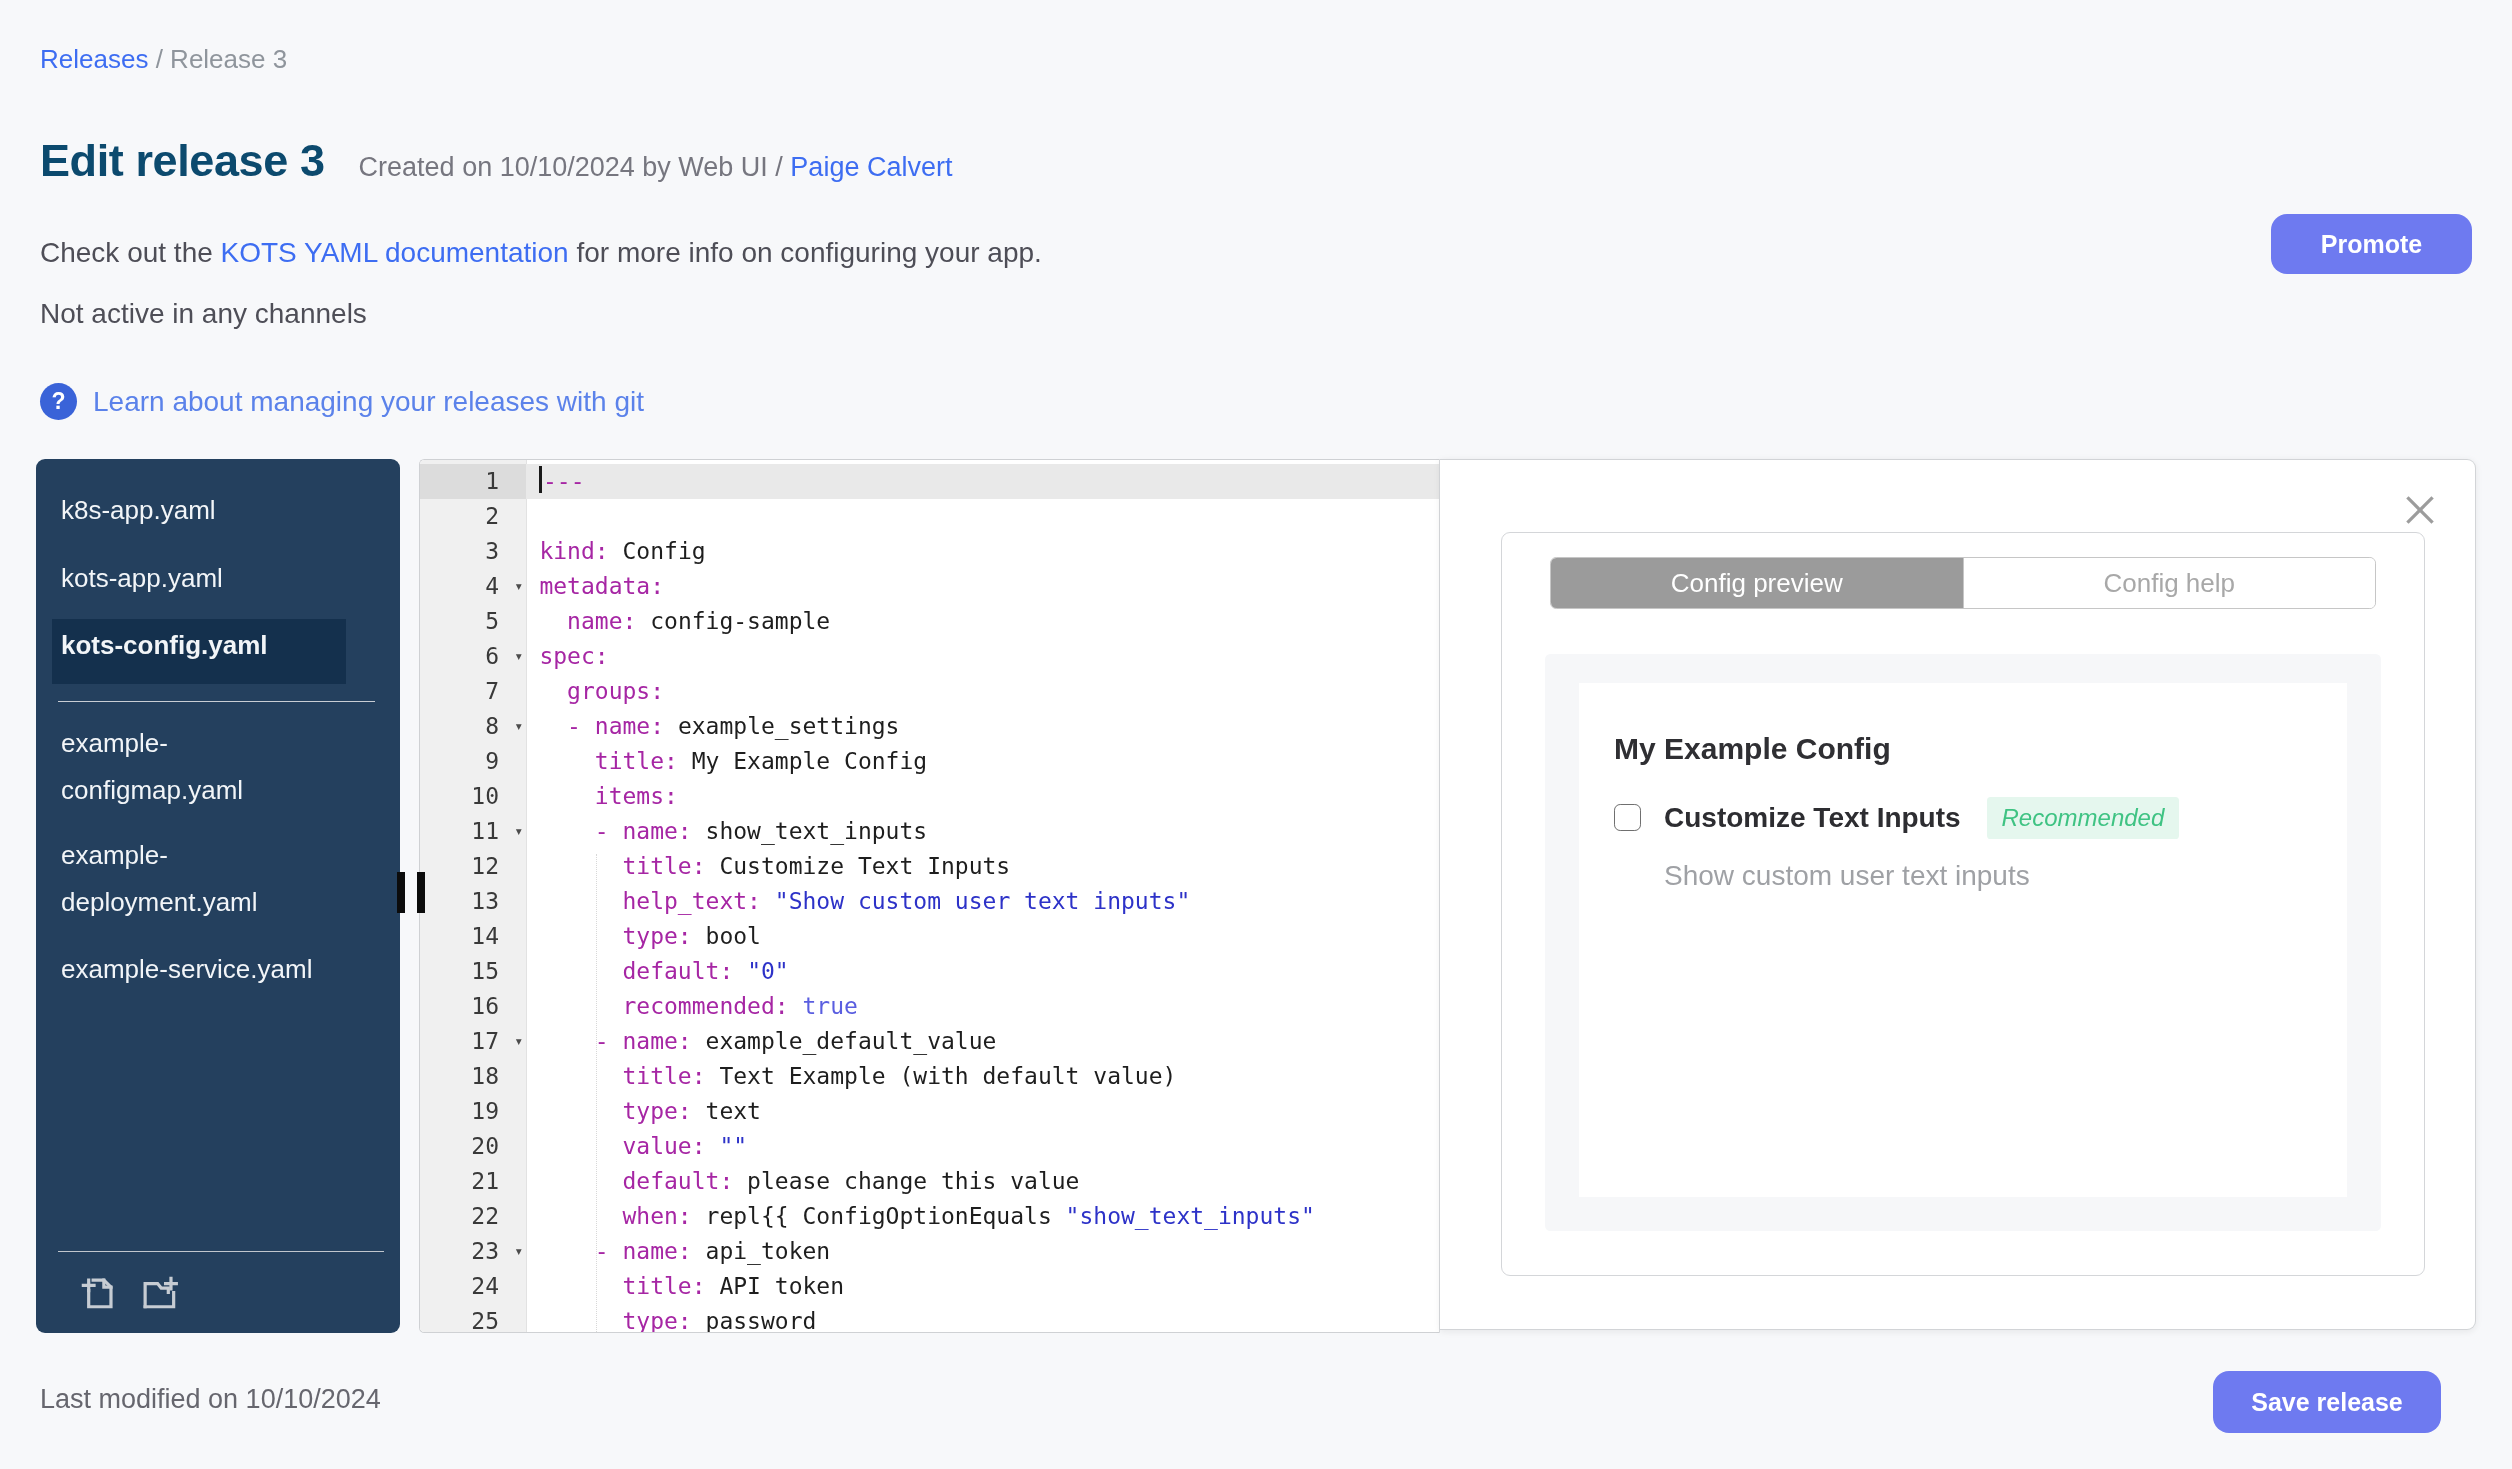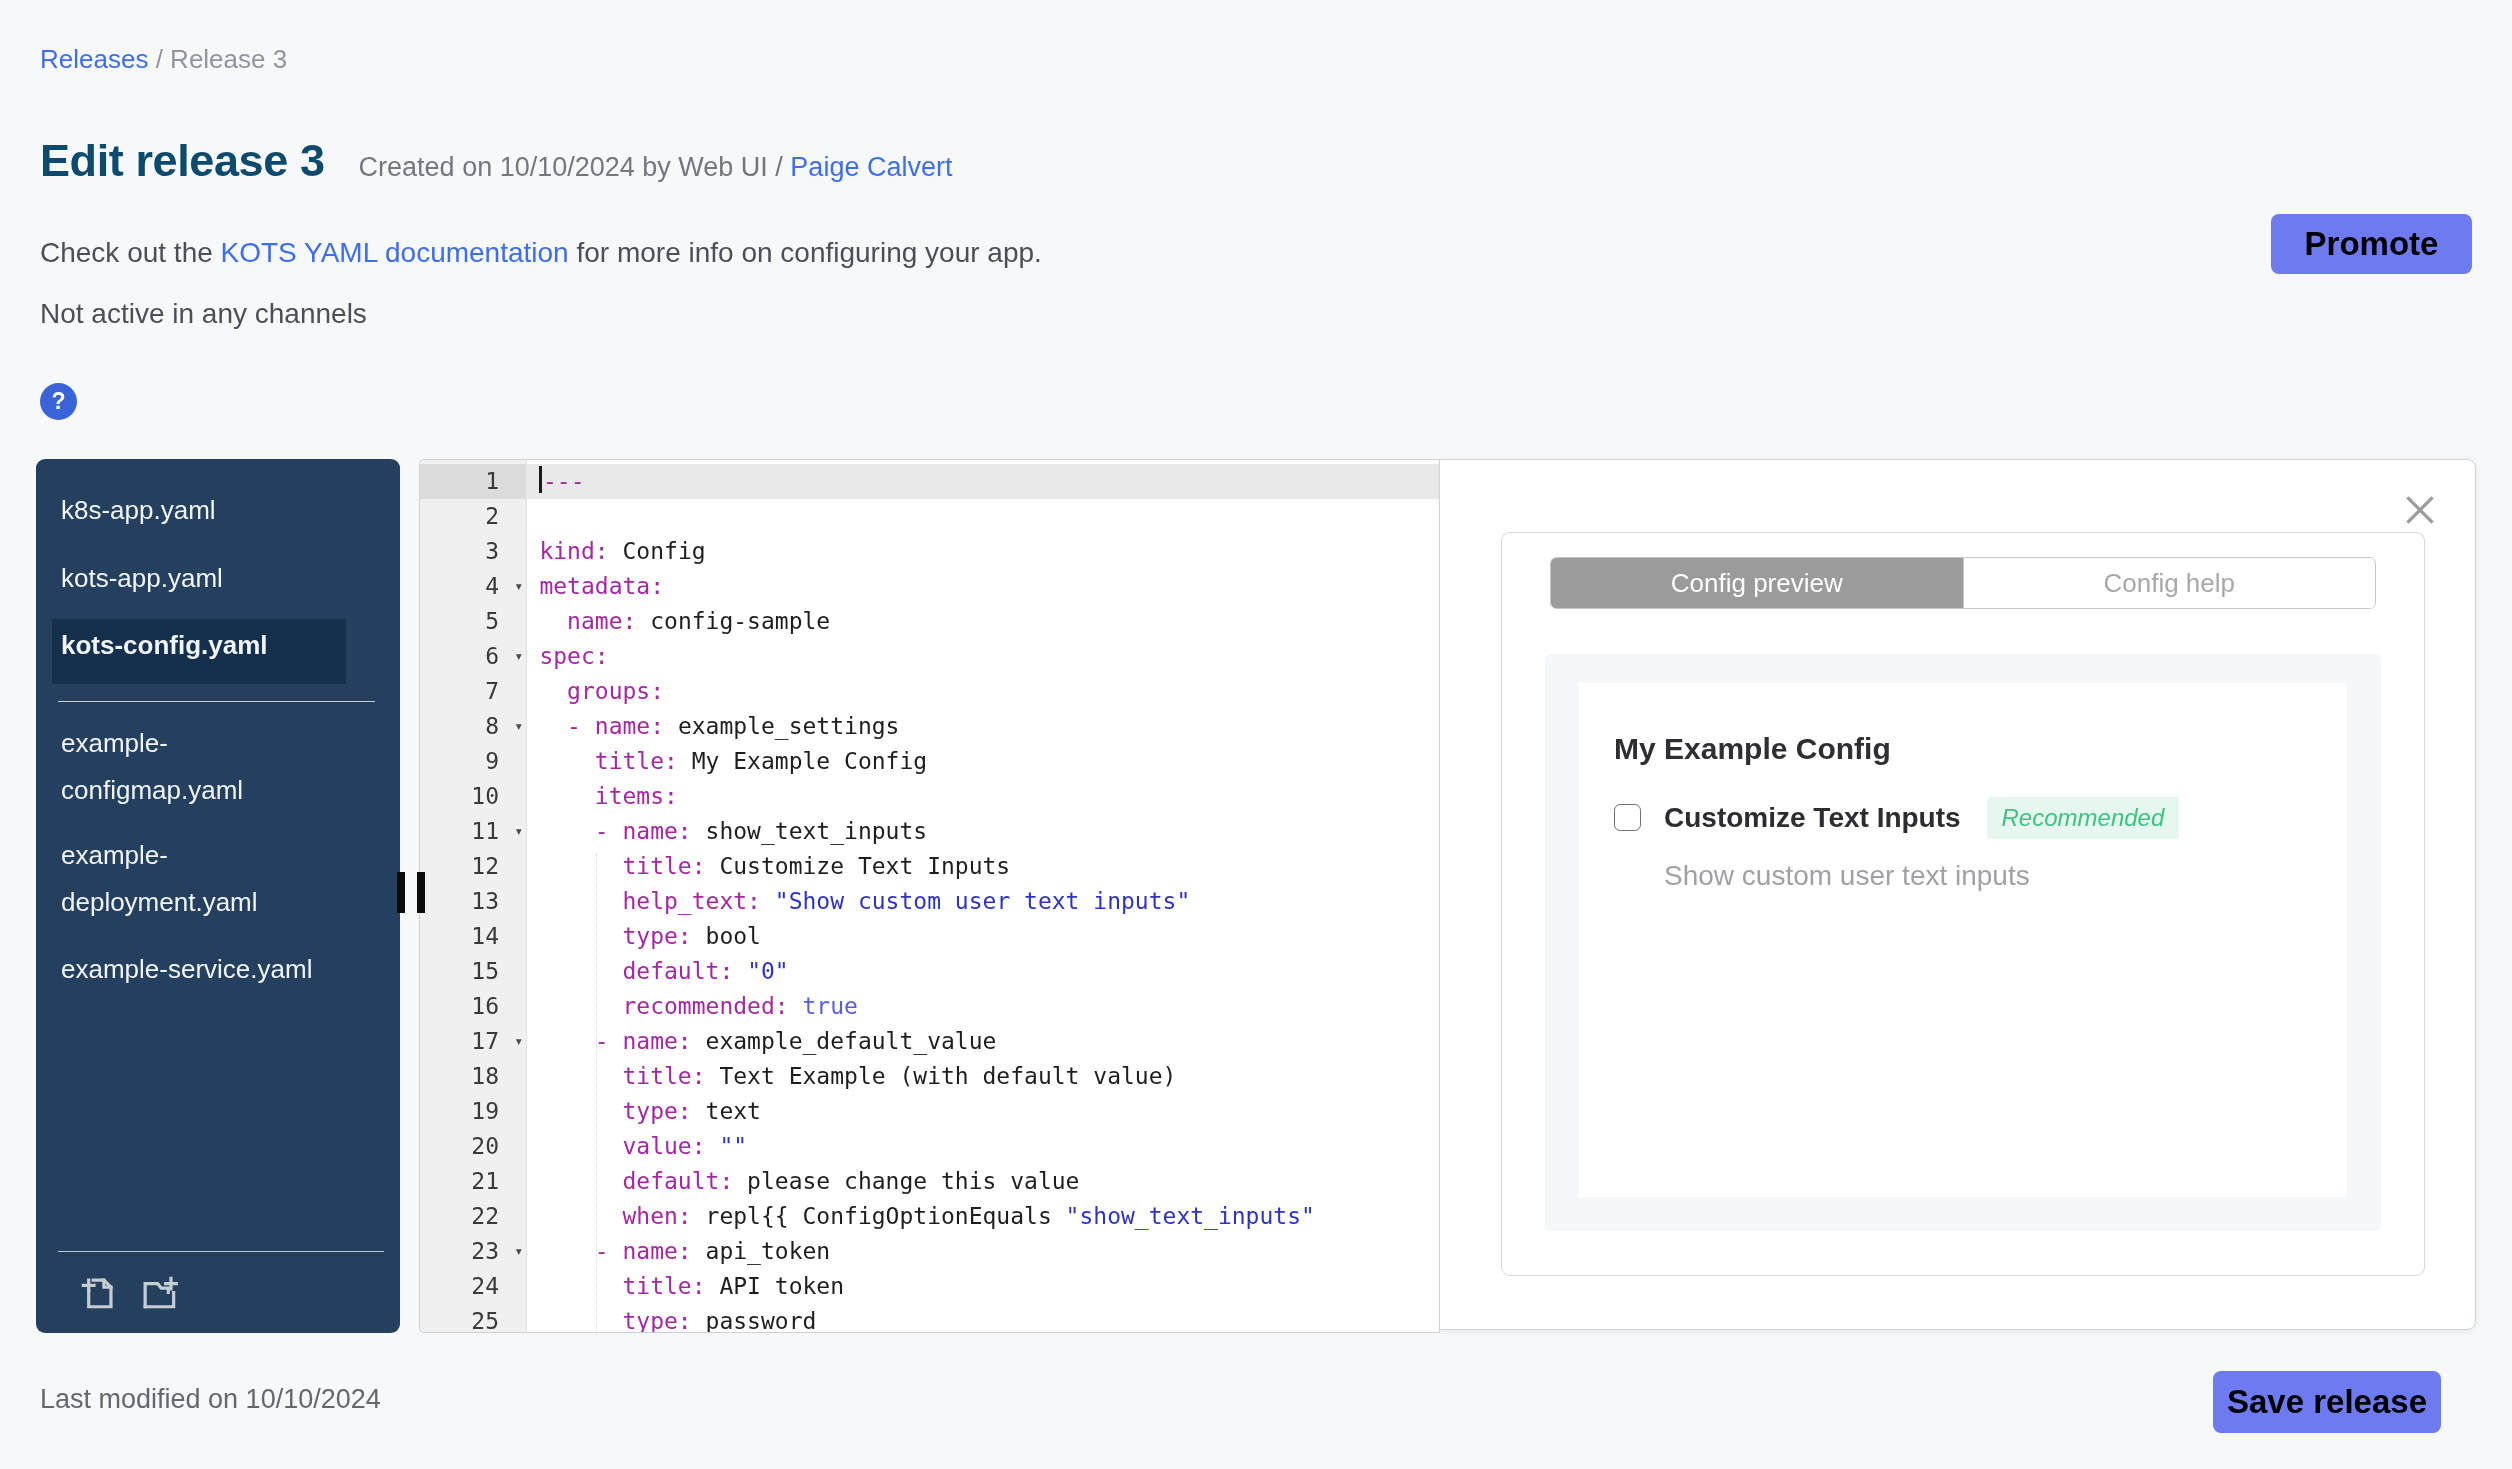--- a/index.html
+++ b/index.html
@@ -19,22 +19,22 @@
   .docs-line { position:absolute; left:40px; top:237px; font-size:28px; line-height:32px; color:#4e4e57; }
   .status-line { position:absolute; left:40px; top:298px; font-size:28px; line-height:32px; color:#4e4e57; }
   .git-row { position:absolute; left:40px; top:383px; display:flex; align-items:center; gap:16px; }
   .help-circle {
     width:37px; height:37px; border-radius:50%; background:#3a63d8; color:#fff;
     display:flex; align-items:center; justify-content:center; font-size:23px; font-weight:700; flex:none;
   }
   .git-link { font-size:28px; color:#5b82ea; }
 
   .btn {
-    position:absolute; border:none; border-radius:8px; background:#6e7af0; color:#000000;
-    font-family:"Liberation Sans", sans-serif; font-size:33px; font-weight:700; cursor:pointer;
+    position:absolute; border:none; border-radius:16px; background:#6e7af0; color:#ffffff;
+    font-family:"Liberation Sans", sans-serif; font-size:25px; font-weight:700; cursor:pointer;
     display:flex; align-items:center; justify-content:center;
   }
   .btn-promote { left:2271px; top:214px; width:201px; height:60px; }
   .btn-save { left:2213px; top:1371px; width:228px; height:62px; }
 
   
   .sidebar {
     position:absolute; left:36px; top:459px; width:364px; height:874px;
     background:#24405e; border-radius:9px; color:#f2f5f8; overflow:hidden;
   }
@@ -145,20 +145,21 @@
   <button class="btn btn-promote">Promote</button>
 
   <div class="docs-line">
     <span>Check out the </span><span class="link">KOTS YAML documentation</span><span> for more info on configuring your app.</span>
   </div>
 
   <div class="status-line">Not active in any channels</div>
 
   <div class="git-row">
     <span class="help-circle">?</span>
+    <span class="git-link link">Learn about managing your releases with git</span>
   </div>
 
   <div class="sidebar">
     <div class="file-list">
         <div class="file-item">
           <span class="label-box">k8s-app.yaml</span>
         </div>
         <div class="file-item">
           <span class="label-box">kots-app.yaml</span>
         </div>

